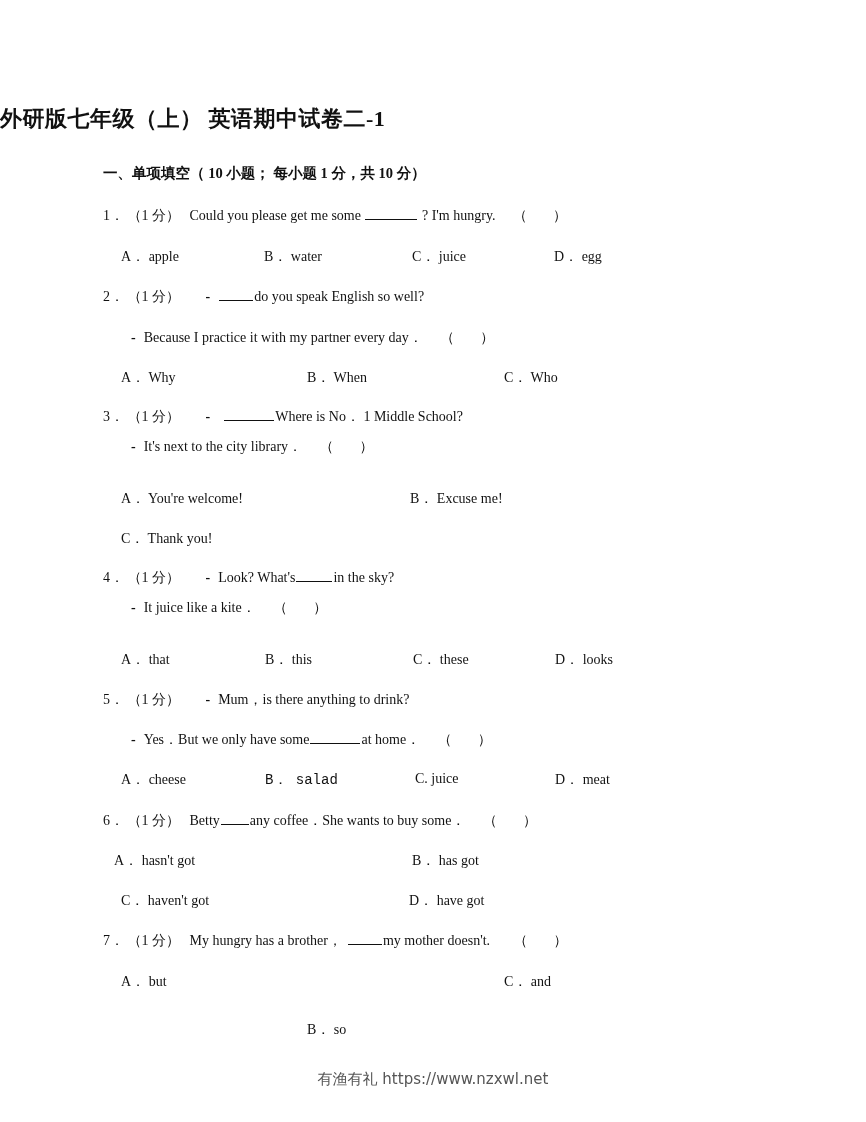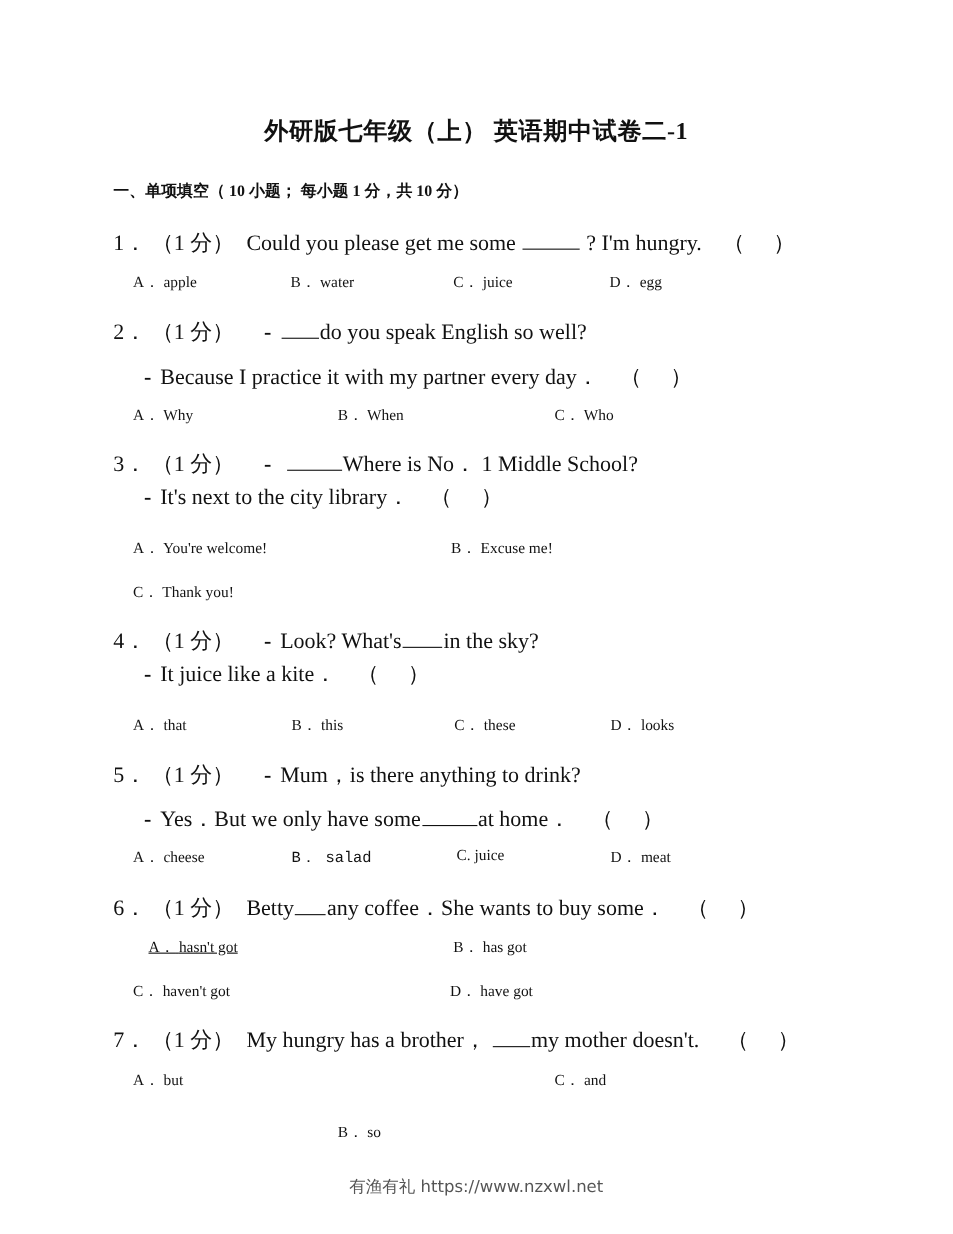--- a/index.html
+++ b/index.html
@@ -1,22 +1,22 @@
 <!DOCTYPE html>
 <html><head>
   <meta charset="utf-8">
   <style>
     html, body { margin: 0; padding: 0; background: #ffffff; }
     body { width: 866px; height: 1122px; position: relative; overflow: hidden;
       font-family: "Liberation Serif", "DejaVu Serif", serif; color: #111; }
     .abs { position: absolute; white-space: nowrap; }
-    .title { left: 0; width: 866px; top: 104px; text-align: center;
+    .title { left: 0; width: 866px; top: 104px; text-align: left;
       font-size: 22px; font-weight: bold; letter-spacing: 0.5px; }
     .section { left: 103px; top: 164px; font-size: 14.5px; font-weight: bold; }
-    .q { font-size: 20px; }
+    .q { font-size: 14px; }
     .blank { display: inline-block; border-bottom: 1.5px solid #111; height: 12px; vertical-align: baseline; margin: 0 1px; }
     .dash { font-weight: bold; margin-right: 8px; }
     .paren { margin-left: 14px; }
     .paren-gap { display: inline-block; width: 26px; }
     .opt { font-size: 14px; }
     .footer { left: 0; width: 866px; top: 1070px; text-align: center;
       font-family: "DejaVu Sans", sans-serif; font-size: 15px; color: #555; }
   </style>
 </head>
 <body>
@@ -90,21 +90,21 @@
 <div class="abs opt" style="left:265px; top:771px;font-family:Liberation Mono, monospace;"><span>B．</span> <span>salad</span></div>
 <div class="abs opt" style="left:415px; top:771px;"><span>C.</span> <span>juice</span></div>
 <div class="abs opt" style="left:555px; top:771px;"><span>D．</span> <span>meat</span></div>
 
 <div class="abs q" style="left:103px; top:812px;">
   <span>6．</span>
   <span style="margin-right:6px;">（1 分）</span>
   <span>Betty</span><span class="blank" style="width:28px;"></span><span>any coffee．She wants to buy some．</span>
   <span class="paren">（</span><span class="paren-gap"></span><span>）</span>
 </div>
-<div class="abs opt" style="left:135px; top:852px;text-decoration:underline;"><span>A．</span> <span>hasn't got</span></div>
+<div class="abs opt" style="left:114px; top:852px;"><span>A．</span> <span>hasn't got</span></div>
 <div class="abs opt" style="left:412px; top:852px;"><span>B．</span> <span>has got</span></div>
 <div class="abs opt" style="left:121px; top:892px;"><span>C．</span> <span>haven't got</span></div>
 <div class="abs opt" style="left:409px; top:892px;"><span>D．</span> <span>have got</span></div>
 
 <div class="abs q" style="left:103px; top:932px;">
   <span>7．</span>
   <span style="margin-right:6px;">（1 分）</span>
   <span>My hungry has  a brother，</span><span class="blank" style="width:34px; margin-left:6px;"></span><span>my mother doesn't.</span>
   <span class="paren" style="margin-left:20px;">（</span><span class="paren-gap"></span><span>）</span>
 </div>

